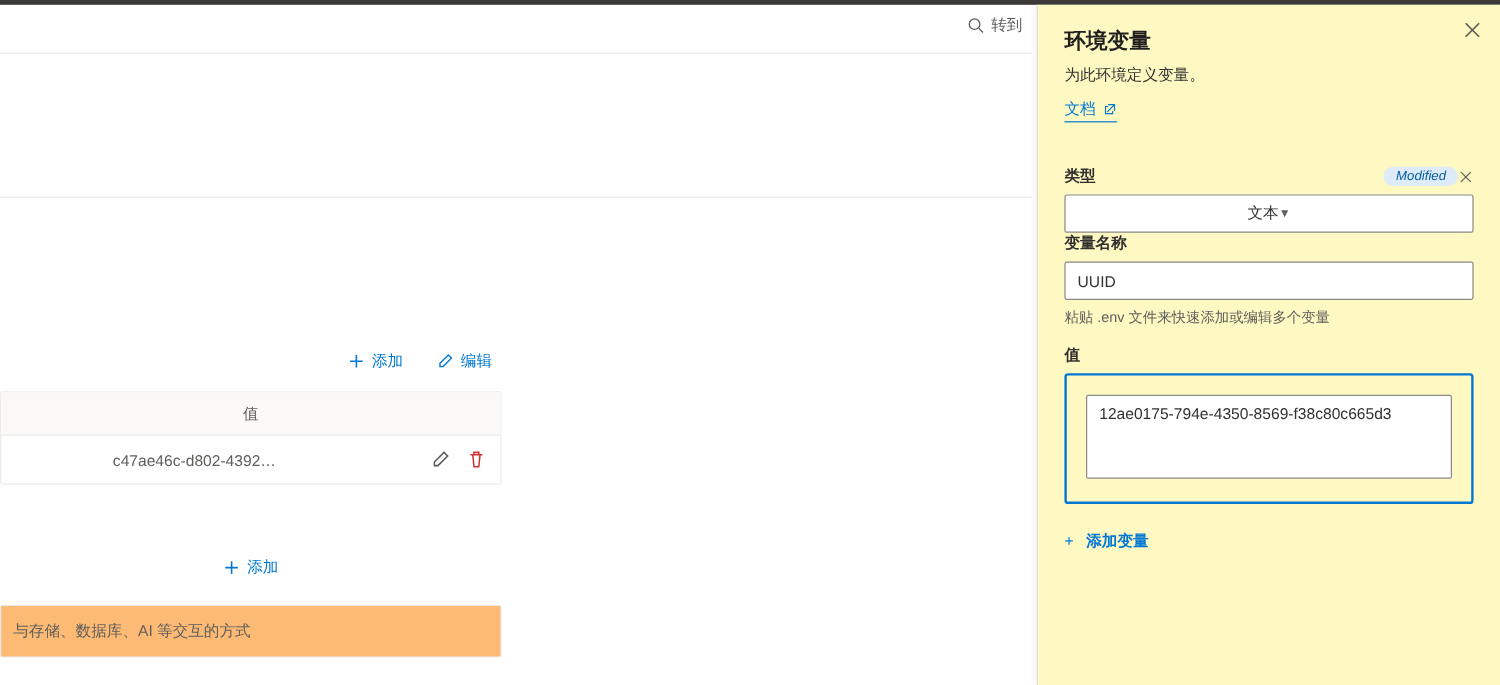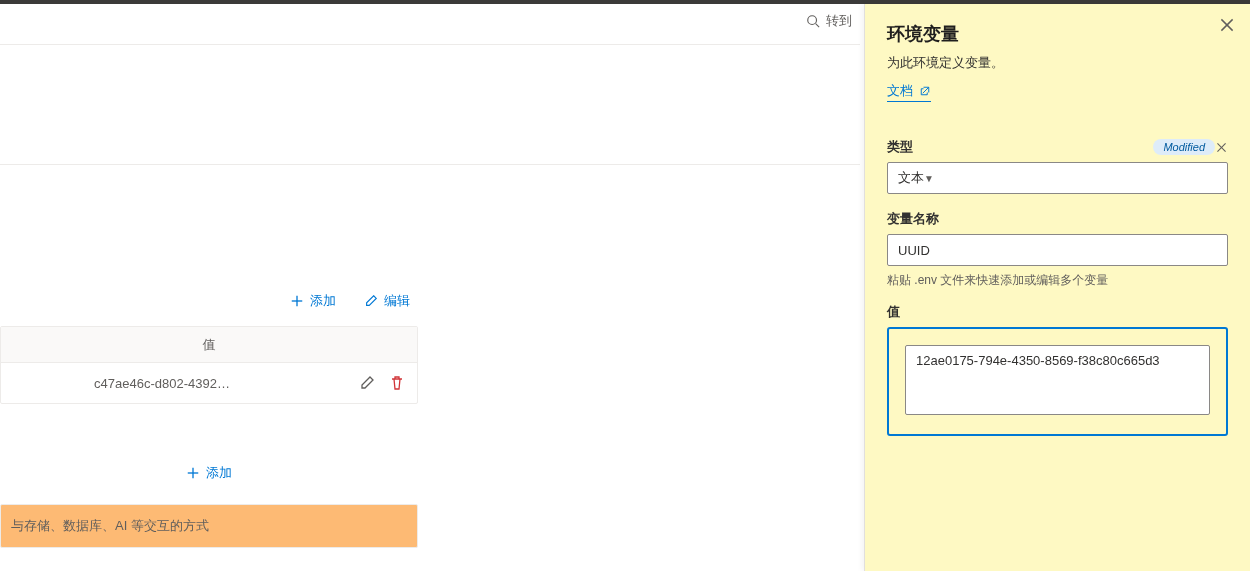--- a/index.html
+++ b/index.html
@@ -210,26 +210,26 @@
     cursor: pointer;
   }
 
   .select {
     width: 100%;
     height: 32px;
     border: 1px solid #8a8886;
     border-radius: 2px;
     display: flex;
     align-items: center;
-    justify-content: flex-start;
+    justify-content: center;
     padding: 0 10px;
     font-size: 13px;
     color: #323130;
     cursor: pointer;
-    margin-bottom: 16px;
+    margin-bottom: 0;
     background: #fff;
   }
   .select .caret { font-size: 10px; color: #605e5c; }
 
   .text-input {
     width: 100%;
     height: 32px;
     border: 1px solid #8a8886;
     border-radius: 2px;
     padding: 0 10px;
@@ -378,14 +378,17 @@
 
   <div class="field-label" style="margin-bottom:6px">变量名称</div>
   <input class="text-input" value="UUID" style="">
   <div class="hint">粘贴 .env 文件来快速添加或编辑多个变量</div>
 
   <div class="field-label" style="margin-bottom:6px">值</div>
   <div class="textarea-wrap">
     <textarea class="textarea" style="">12ae0175-794e-4350-8569-f38c80c665d3</textarea>
   </div>
 
+  <div class="add-var">
+    <span>添加变量</span>
+  </div>
 
 </div>
 
 </body></html>

